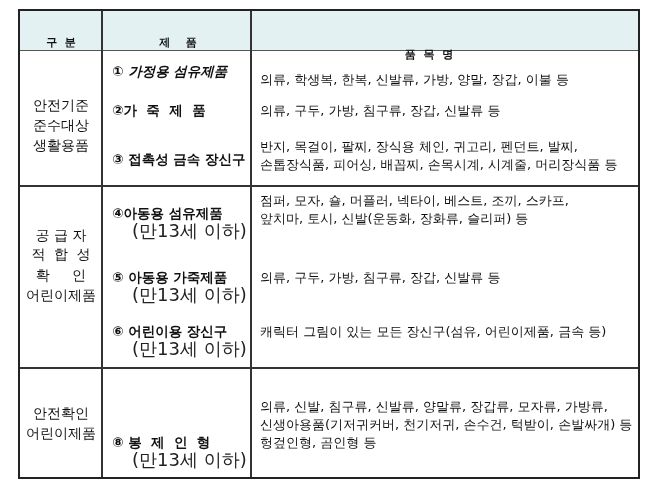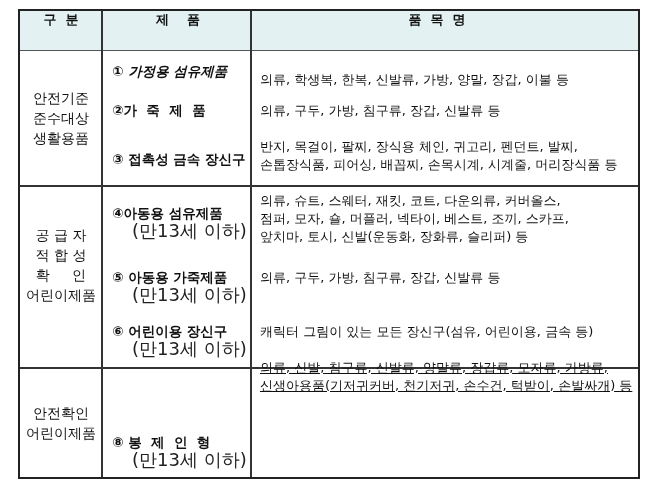--- a/index.html
+++ b/index.html
@@ -4,50 +4,50 @@
 <style>
   html, body { margin: 0; padding: 0; background: #ffffff; }
   body { width: 654px; height: 490px; position: relative; overflow: hidden;
          font-family: "DejaVu Sans", "Liberation Sans", sans-serif; color: #111; }
   .tbl { position: absolute; left: 18px; top: 9px; width: 622px; height: 470px;
          border: 2px solid #222; box-sizing: border-box; }
   .hdr { position: absolute; left: 0; top: 0; right: 0; height: 39px; background: #e3f1f3;
          border-bottom: 1.5px solid #555; }
   .vline { position: absolute; top: 0; bottom: 0; width: 1.5px; background: #333; }
   .hline { position: absolute; left: 0; right: 0; height: 1.5px; background: #333; }
-  .hcell { position: absolute; top: 0; height: 39px; display: flex; align-items: flex-start;
-           justify-content: center; font-weight: bold; font-size: 13px; letter-spacing: 0; }
+  .hcell { position: absolute; top: 0; height: 39px; display: flex; align-items: flex-end;
+           justify-content: center; font-weight: bold; font-size: 11px; letter-spacing: 0; }
   .cat { position: absolute; left: 0; width: 82px; display: flex; flex-direction: column;
          align-items: center; justify-content: center; font-size: 14px; line-height: 20px; text-align: center; }
   .prod { position: absolute; left: 92px; width: 142px; font-size: 13.5px; line-height: 17px; }
   .prod .name { font-weight: bold; white-space: nowrap; display: flex; justify-content: space-between; }
   .prod .sub { font-size: 18px; color: #222; padding-left: 20px; white-space: nowrap; }
   .items { position: absolute; left: 240px; width: 372px; font-size: 13px; line-height: 18px; white-space: nowrap; }
 </style>
 </head>
 <body>
 
 <div class="tbl">
   <div class="hdr"></div>
   <div class="hcell" style="left:0;width:82px;">
       <span style="white-space:pre;">구  분</span>
     </div>
   <div class="hcell" style="left:82px;width:152px;">
       <span style="white-space:pre;">제    품</span>
     </div>
-  <div class="hcell" style="left:224px;width:386px;">
+  <div class="hcell" style="left:216px;width:386px;margin-top:12px;">
       <span style="white-space:pre;">품  목  명</span>
     </div>
 
   <div class="vline" style="left:81px;"></div>
   <div class="vline" style="left:230px;"></div>
   <div class="hline" style="top:174px;"></div>
   <div class="hline" style="top:356px;"></div>
 
-  <div class="cat" style="top:40px;height:134px;">
+  <div class="cat" style="top:47px;height:134px;">
     <div>안전기준</div>
     <div>준수대상</div>
     <div>생활용품</div>
   </div>
   <div class="prod" style="top:52px;font-style:italic;">
       <div class="name">① 가정용 섬유제품</div>
     </div>
   <div class="items" style="top:60px;">
       <div>의류, 학생복, 한복, 신발류, 가방, 양말, 장갑, 이불 등</div>
     </div>
@@ -62,56 +62,58 @@
   <div class="prod" style="top:140px;">
       <div class="name">③ 접촉성 금속 장신구</div>
     </div>
   <div class="items" style="top:127px;">
     <div>반지, 목걸이, 팔찌, 장식용 체인, 귀고리, 펜던트, 발찌,</div>
     <div>손톱장식품, 피어싱, 배꼽찌, 손목시계, 시계줄, 머리장식품 등</div>
   </div>
 
   <div class="cat" style="top:176px;height:156px;">
     <div style="white-space:pre;">공 급 자</div>
-    <div style="white-space:pre;">적 합 성</div>
+    <div style="white-space:pre;font-family:Liberation Mono, monospace;">적 합 성</div>
     <div style="white-space:pre;">확     인</div>
     <div>어린이제품</div>
   </div>
   <div class="prod" style="top:194px;">
     <div class="name">④아동용 섬유제품</div>
     <div class="sub">(만13세 이하)</div>
   </div>
   <div class="items" style="top:181px;">
-    <div>의류, 슈트, 스웨터, 재킷, 코트, 다운의류, 커버올스,</div>
     <div>점퍼, 모자, 숄, 머플러, 넥타이, 베스트, 조끼, 스카프,</div>
     <div>앞치마, 토시, 신발(운동화, 장화류, 슬리퍼) 등</div>
   </div>
 
   <div class="prod" style="top:258px;">
     <div class="name">⑤ 아동용 가죽제품</div>
     <div class="sub">(만13세 이하)</div>
   </div>
   <div class="items" style="top:258px;">
       <div>의류, 구두, 가방, 침구류, 장갑, 신발류 등</div>
     </div>
 
   <div class="prod" style="top:312px;">
     <div class="name">⑥ 어린이용 장신구</div>
     <div class="sub">(만13세 이하)</div>
   </div>
   <div class="items" style="top:312px;">
-      <div>캐릭터 그림이 있는 모든 장신구(섬유, 어린이용, 금속 등)</div>
+      <div>캐릭터 그림이 있는 모든 장신구(섬유, 어린이제품, 금속 등)</div>
     </div>
 
   <div class="cat" style="top:358px;height:108px;">
     <div>안전확인</div>
     <div>어린이제품</div>
   </div>
-  <div class="items" style="top:348px;text-decoration:underline;">
+  <div class="items" style="top:387px;">
     <div>의류, 신발, 침구류, 신발류, 양말류, 장갑류, 모자류, 가방류,</div>
     <div>신생아용품(기저귀커버, 천기저귀, 손수건, 턱받이, 손발싸개) 등</div>
   </div>
 
   <div class="prod" style="top:423px;">
     <div class="name" style="white-space:pre;">⑧ 봉  제  인  형</div>
     <div class="sub">(만13세 이하)</div>
   </div>
+  <div class="items" style="top:423px;">
+      <div>헝겊인형, 곰인형 등</div>
+    </div>
 </div>
 
 </body></html>

